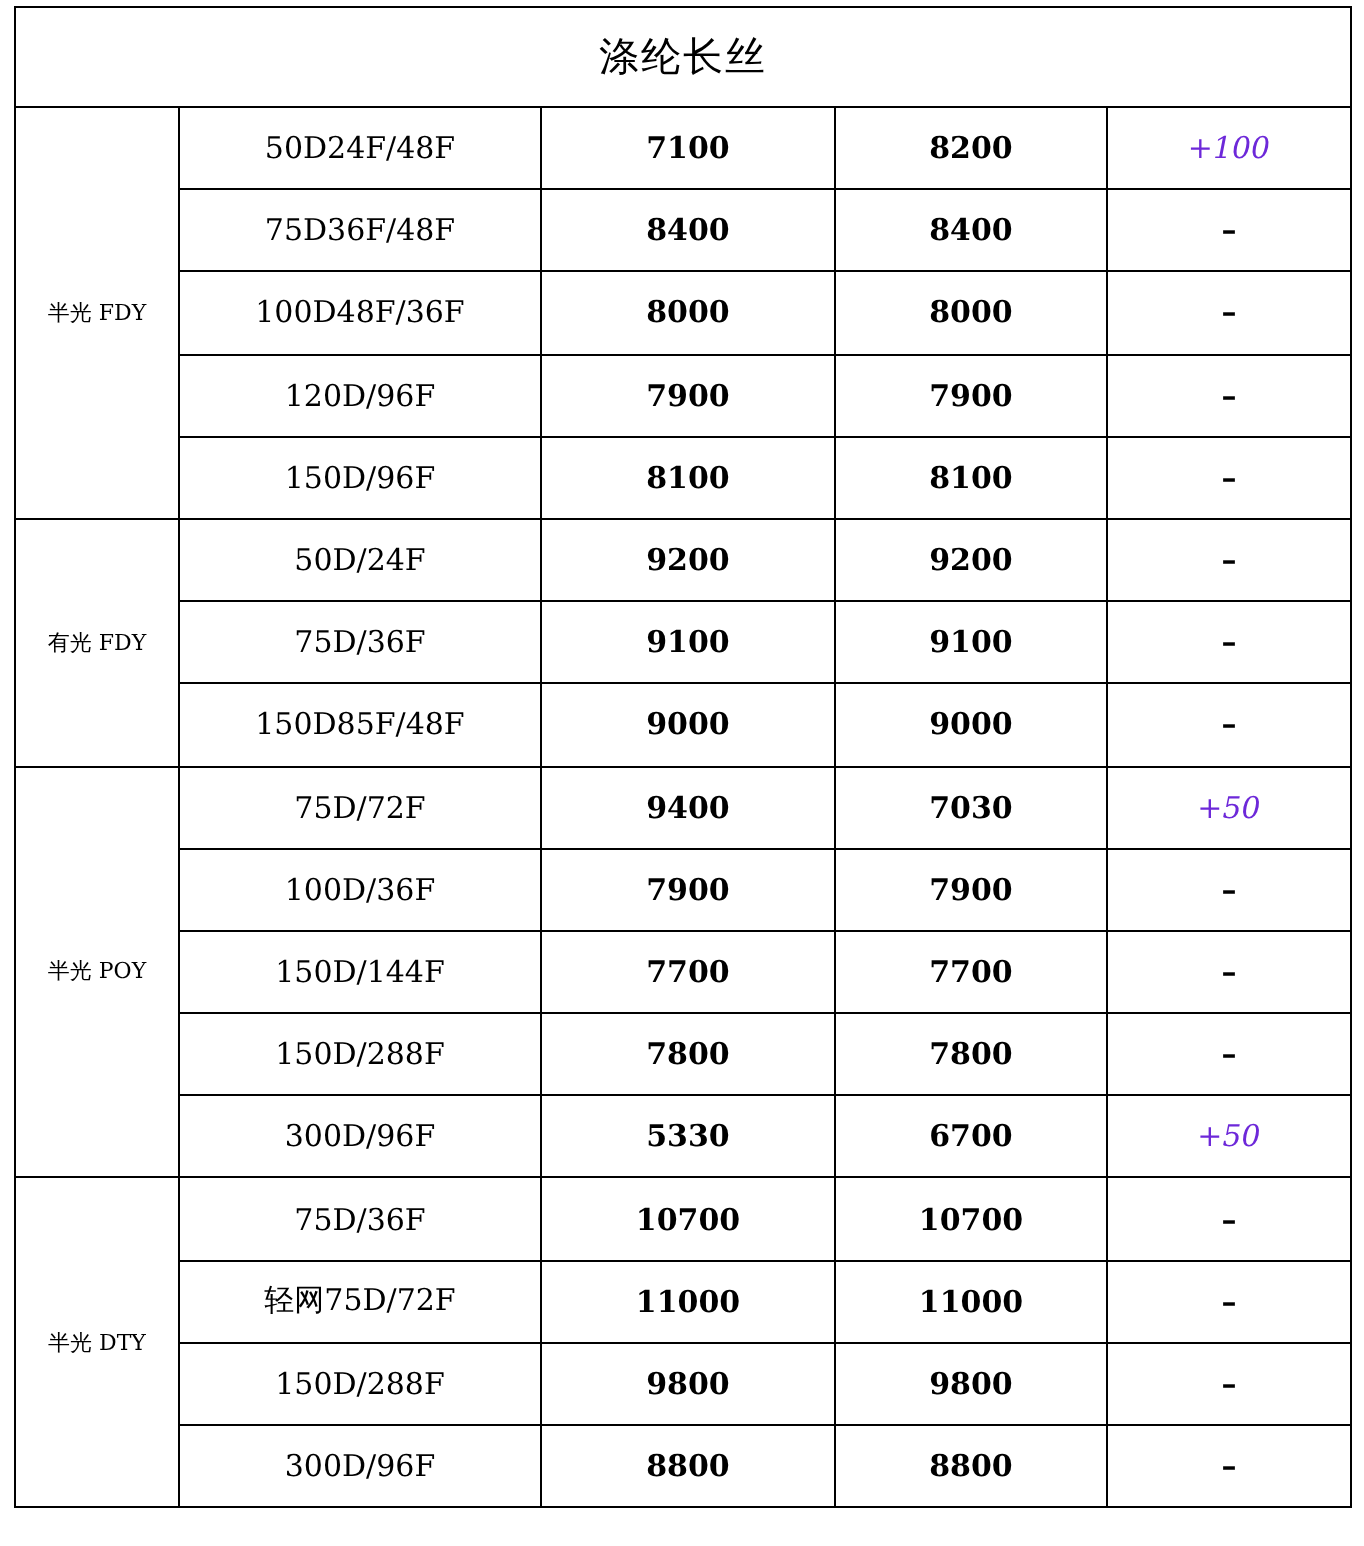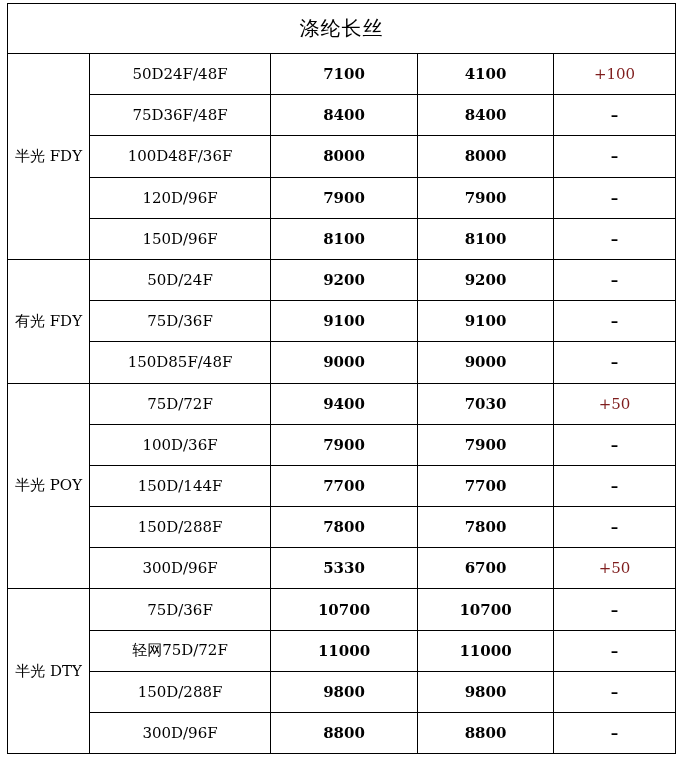--- a/index.html
+++ b/index.html
@@ -11,24 +11,24 @@
     color: #000;
     border-radius: 12px;
   }
   table.price td, table.price th {
     border: 1.5px solid #000;
     text-align: center; vertical-align: middle;
     padding: 0;
   }
   th.title { height: 49px; font-size: 20px; font-weight: normal; letter-spacing: 1px; }
   td { height: 40.2px; font-size: 15px; font-weight: bold; }
-  td.group { font-weight: normal; font-size: 15px; text-align: left; padding-left: 4px; }
+  td.group { font-weight: normal; font-size: 11px; text-align: left; padding-left: 4px; }
   td.spec { font-weight: normal; }
   td.change { font-weight: bold; }
-  td.change.up { color: #7f1d1d; font-weight: normal; }
+  td.change.up { color: #6d28d9; font-weight: normal; font-style: italic; }
   col.c1 { width: 82px; } col.c2 { width: 181px; } col.c3 { width: 147px; }
   col.c4 { width: 136px; } col.c5 { width: 122px; }
 </style>
 </head>
 <body>
 
 <table class="price">
   <colgroup>
     <col class="c1">
       <col class="c2">
@@ -39,21 +39,21 @@
   <thead>
     <tr>
       <th class="title" colspan="5">涤纶长丝</th>
     </tr>
   </thead>
   <tbody id="tbody">
       <tr>
         <td class="group" rowspan="5">半光 FDY</td>
         <td class="spec">50D24F/48F</td>
         <td class="num">7100</td>
-        <td class="num">4100</td>
+        <td class="num">8200</td>
         <td class="change up">+100</td>
       </tr>
       <tr>
         <td class="spec">75D36F/48F</td>
         <td class="num">8400</td>
         <td class="num">8400</td>
         <td class="change">–</td>
       </tr>
       <tr>
         <td class="spec">100D48F/36F</td>

